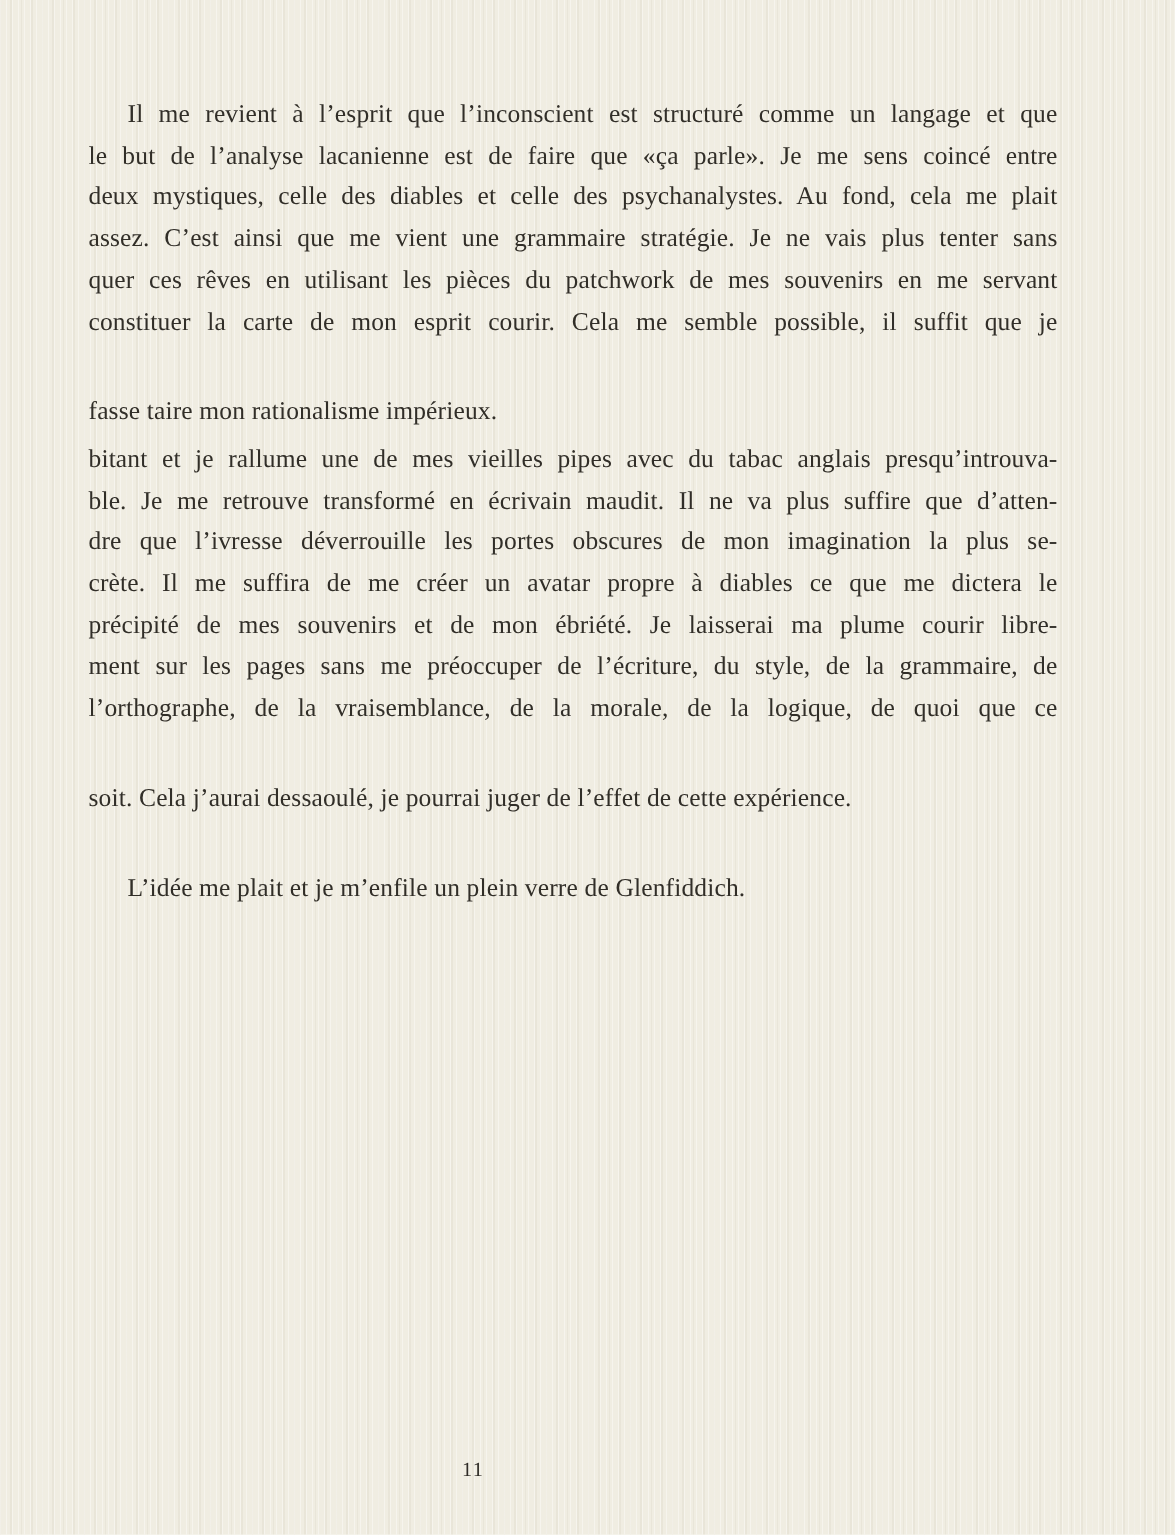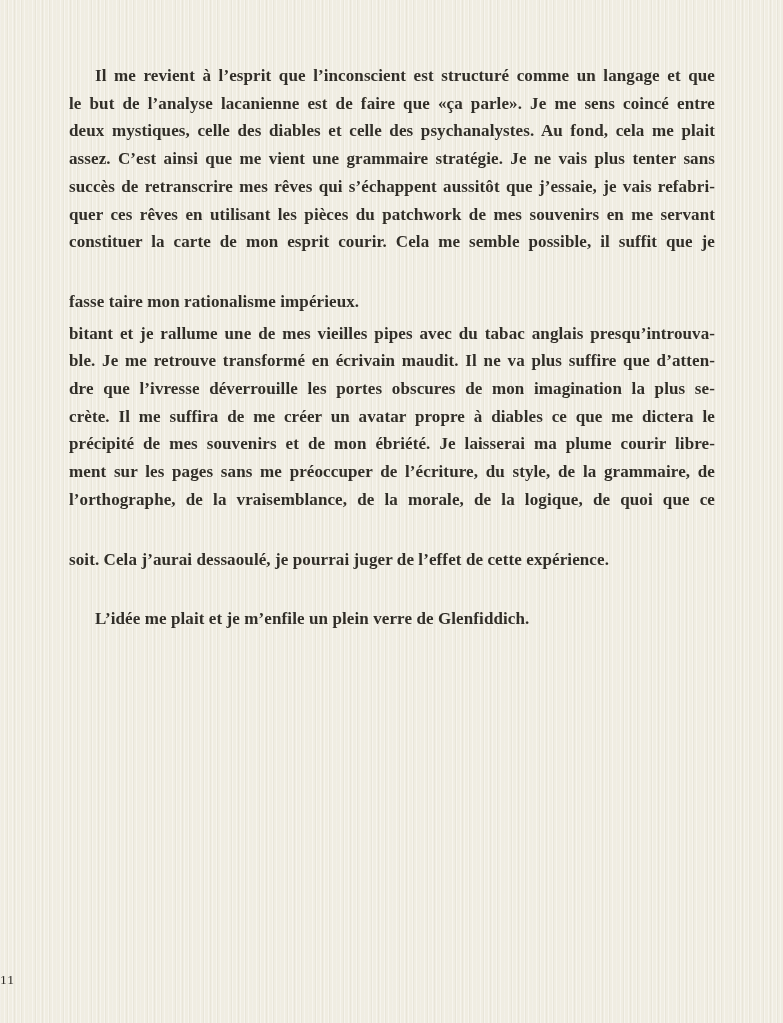--- a/index.html
+++ b/index.html
@@ -21,27 +21,26 @@
       repeating-linear-gradient(90deg,
         rgba(255,255,255,0.40) 0px, rgba(255,255,255,0.40) 1px,
         rgba(255,255,255,0) 1px, rgba(255,255,255,0) 4px),
       repeating-linear-gradient(90deg,
         rgba(208,202,184,0.22) 0px, rgba(208,202,184,0.22) 1px,
         rgba(208,202,184,0) 1px, rgba(208,202,184,0) 7px);
     color: #312e28;
   }
   .text-block {
     position: absolute;
-    left: 69px;
+    left: 59px;
     top: 62px;
     width: 646px;
     font-size: 17px;
     line-height: 27.7px;
     letter-spacing: 0.1px;
-    font-weight: bold;
   }
   .para {
     margin: 0 0 4px 0;
   }
   .line {
     text-align: justify;
     text-align-last: justify;
     white-space: normal;
     overflow: visible;
   }
@@ -50,36 +49,36 @@
   }
   .line.last {
     text-align-last: left;
     margin-top: 32px;
   }
   .folio {
     position: absolute;
     top: 972px;
     left: 0;
     width: 631px;
+    text-align: center;
     font-size: 13.5px;
     letter-spacing: 1px;
     color: #2e2b26;
   }
 </style>
 </head>
 <body>
 
 <div class="page">
   <div class="text-block" id="text-block">
       <div class="para">
         <div class="line first">Il me revient à l’esprit que l’inconscient est structuré comme un langage et que</div>
         <div class="line">le but de l’analyse lacanienne est de faire que «ça parle». Je me sens coincé entre</div>
         <div class="line">deux mystiques, celle des diables et celle des psychanalystes. Au fond, cela me plait</div>
         <div class="line">assez. C’est ainsi que me vient une grammaire stratégie. Je ne vais plus tenter sans</div>
-        <div class="line">succès de retranscrire mes rêves qui s’échappent aussitôt que j’essaie, je vais refabri-</div>
         <div class="line">quer ces rêves en utilisant les pièces du patchwork de mes souvenirs en me servant</div>
         <div class="line">constituer la carte de mon esprit courir. Cela me semble possible, il suffit que je</div>
         <div class="line last">fasse taire mon rationalisme impérieux.</div>
       </div>
       <div class="para">
         <div class="line">bitant et je rallume une de mes vieilles pipes avec du tabac anglais presqu’introuva-</div>
         <div class="line">ble. Je me retrouve transformé en écrivain maudit. Il ne va plus suffire que d’atten-</div>
         <div class="line">dre que l’ivresse déverrouille les portes obscures de mon imagination la plus se-</div>
         <div class="line">crète. Il me suffira de me créer un avatar propre à diables ce que me dictera le</div>
         <div class="line">précipité de mes souvenirs et de mon ébriété. Je laisserai ma plume courir libre-</div>

